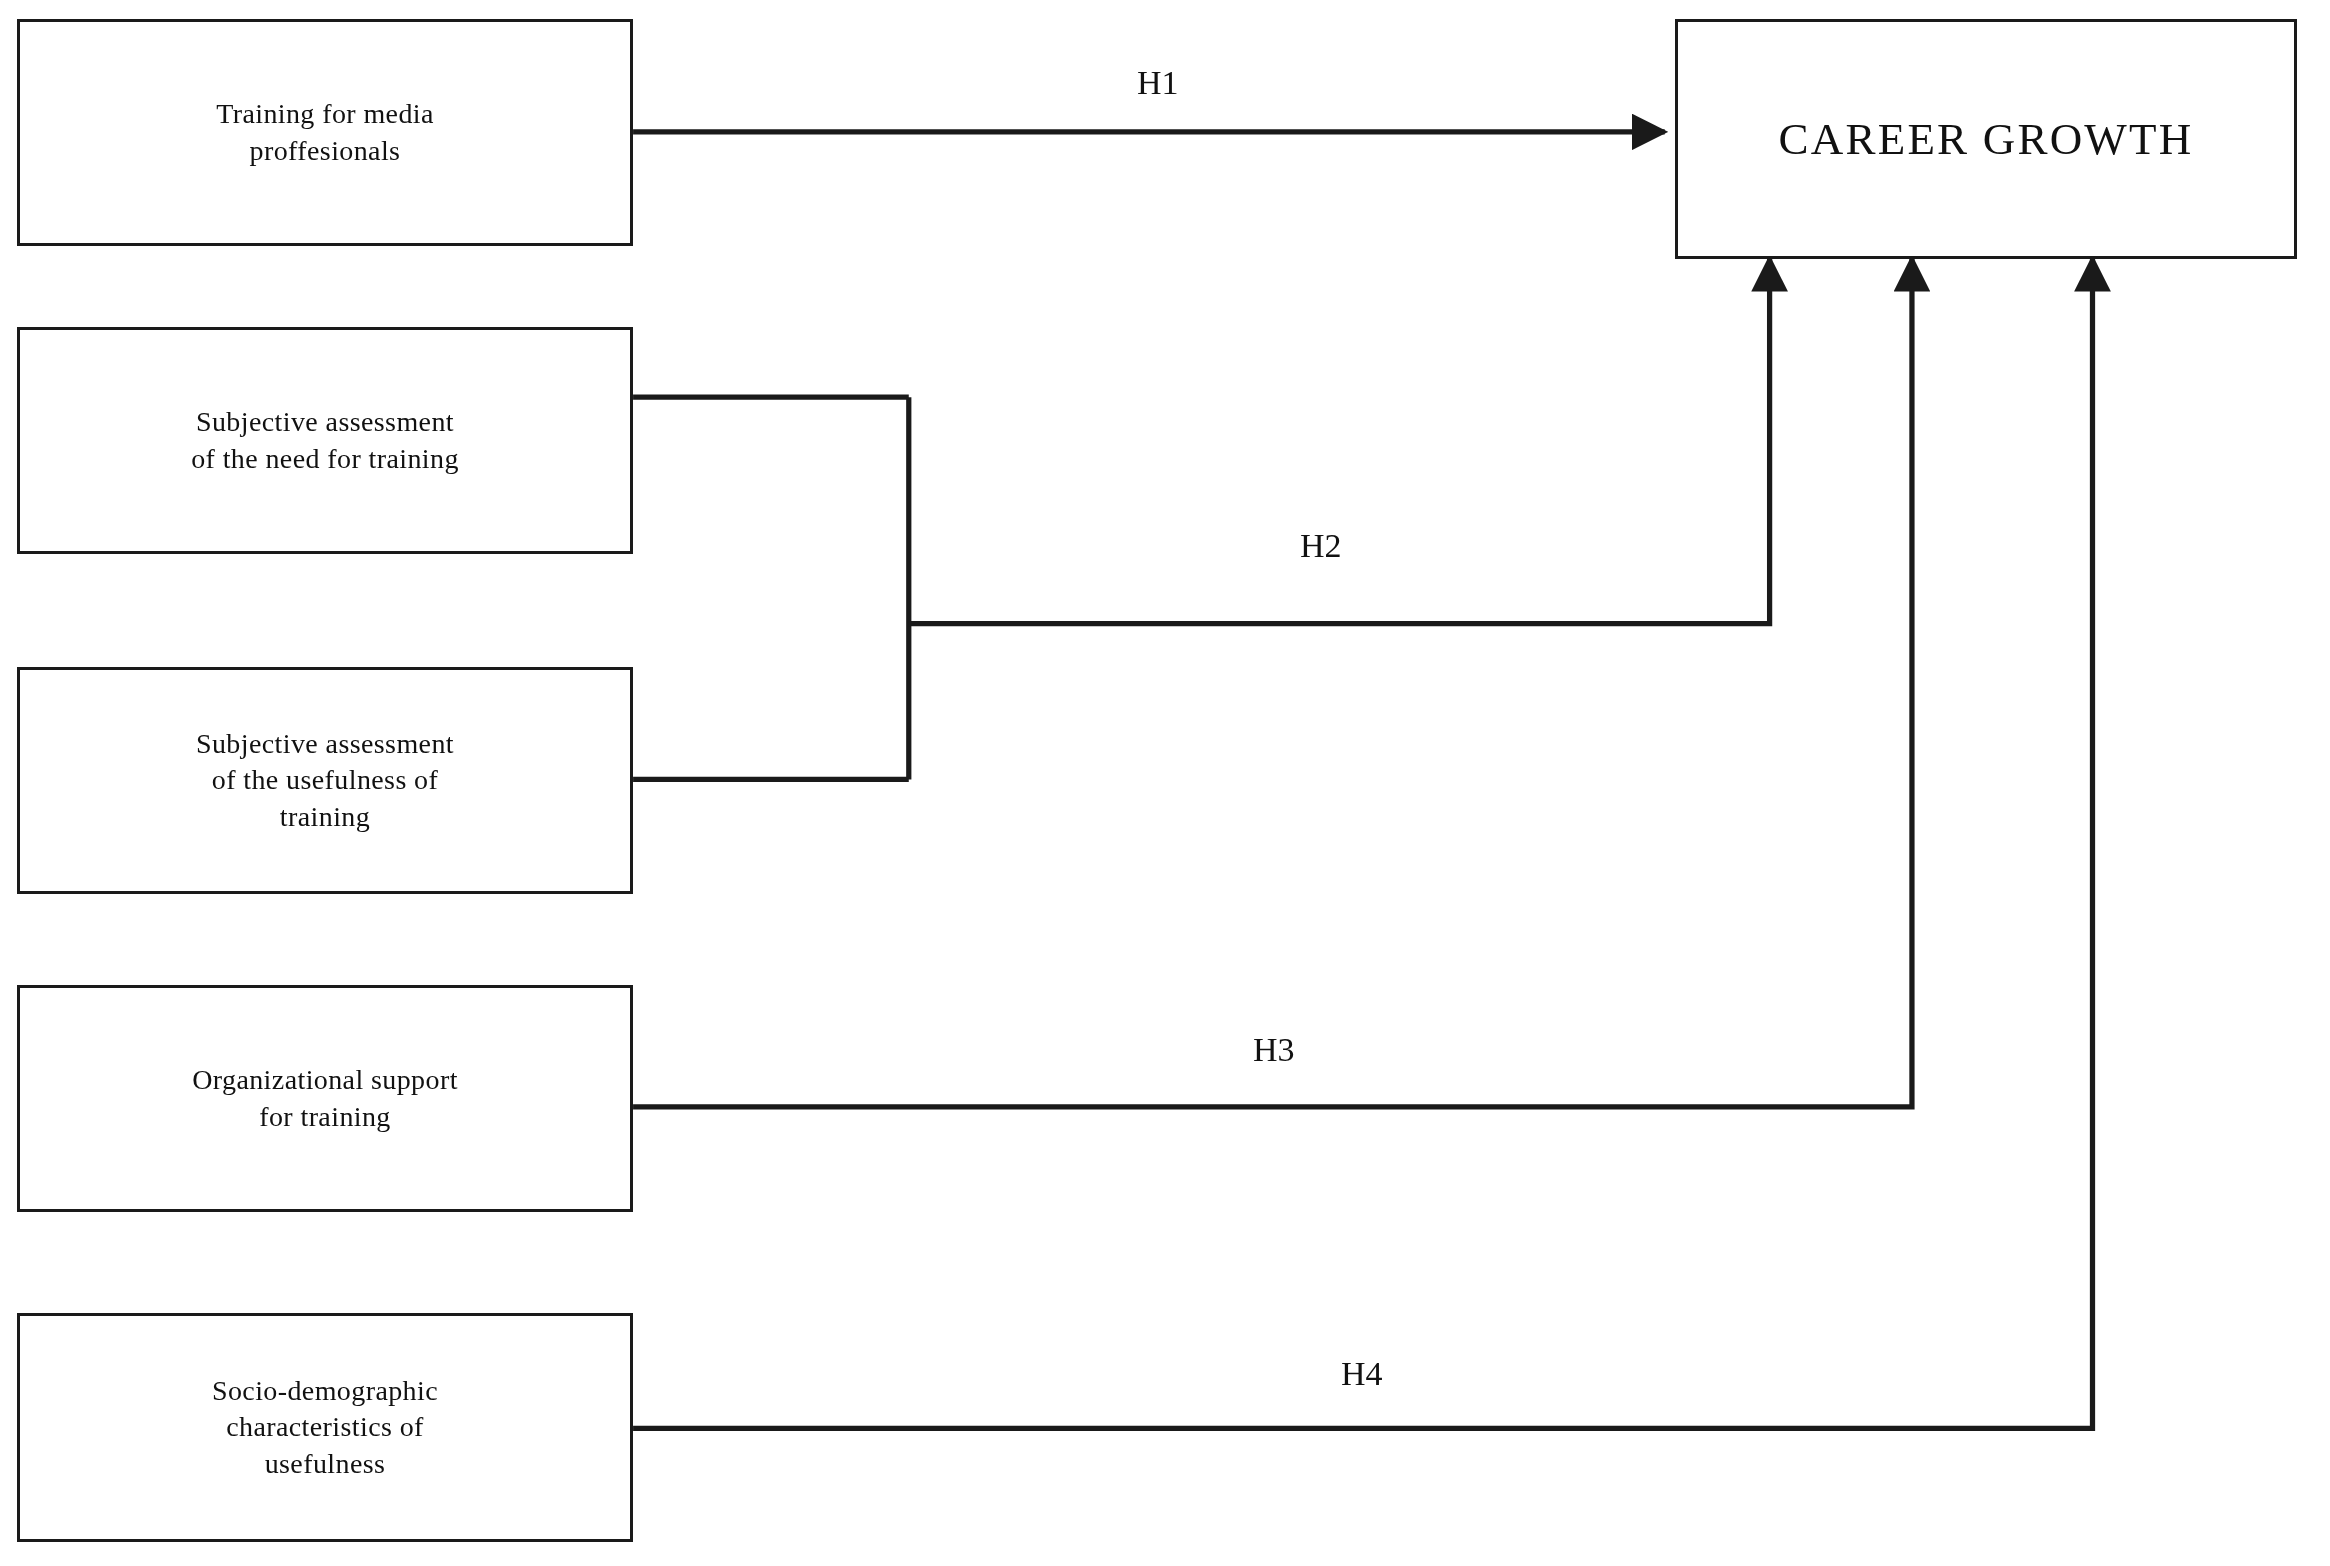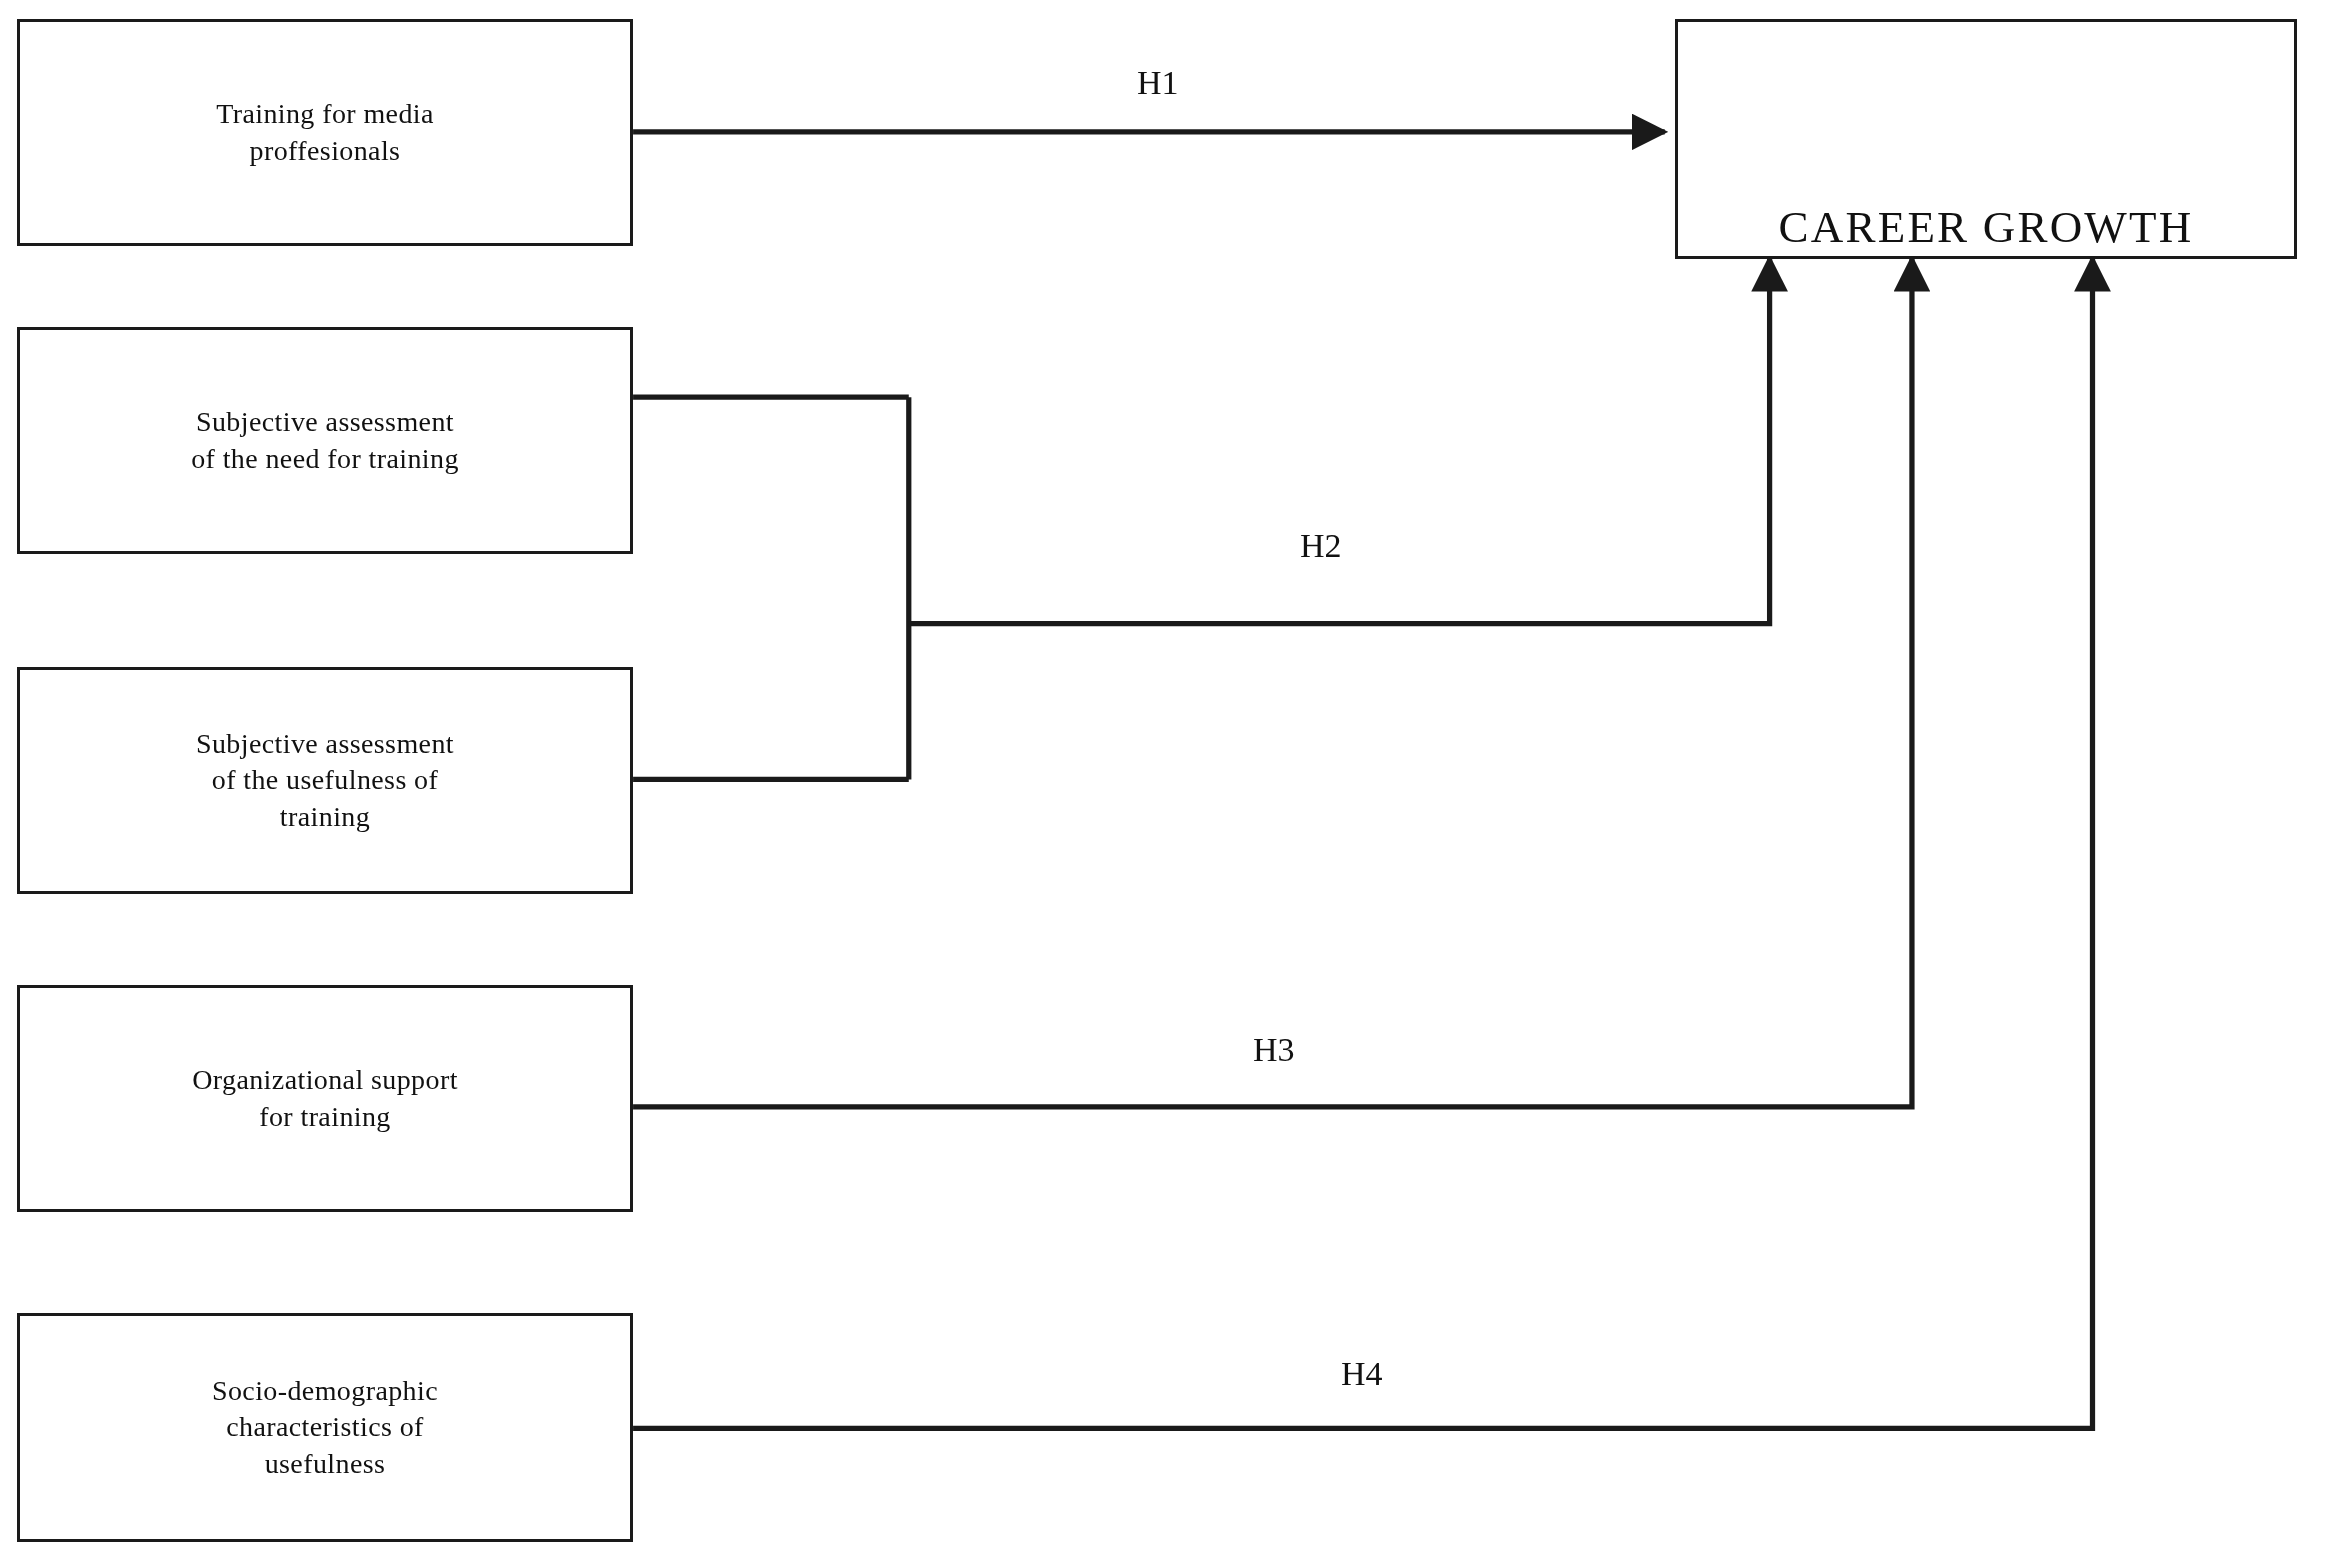--- a/index.html
+++ b/index.html
@@ -104,21 +104,21 @@
     <span class="node-label">Organizational support
 for training</span>
   </div>
 
   <div class="node-box" style="left:17px; top:1313px; width:616px; height:229px;">
     <span class="node-label">Socio-demographic
 characteristics of
 usefulness</span>
   </div>
 
-  <div class="node-box" style="left:1675px; top:19px; width:622px; height:240px;align-items:flex-end;">
+  <div class="node-box" style="left:1675px; top:19px; width:622px; height:240px;">
     <span class="node-label outcome">CAREER  GROWTH</span>
   </div>
 
   <span class="edge-label" style="left:1137px; top:64px;">H1</span>
 
   <span class="edge-label" style="left:1300px; top:527px;">H2</span>
 
   <span class="edge-label" style="left:1253px; top:1031px;">H3</span>
 
   <span class="edge-label" style="left:1341px; top:1355px;">H4</span>

